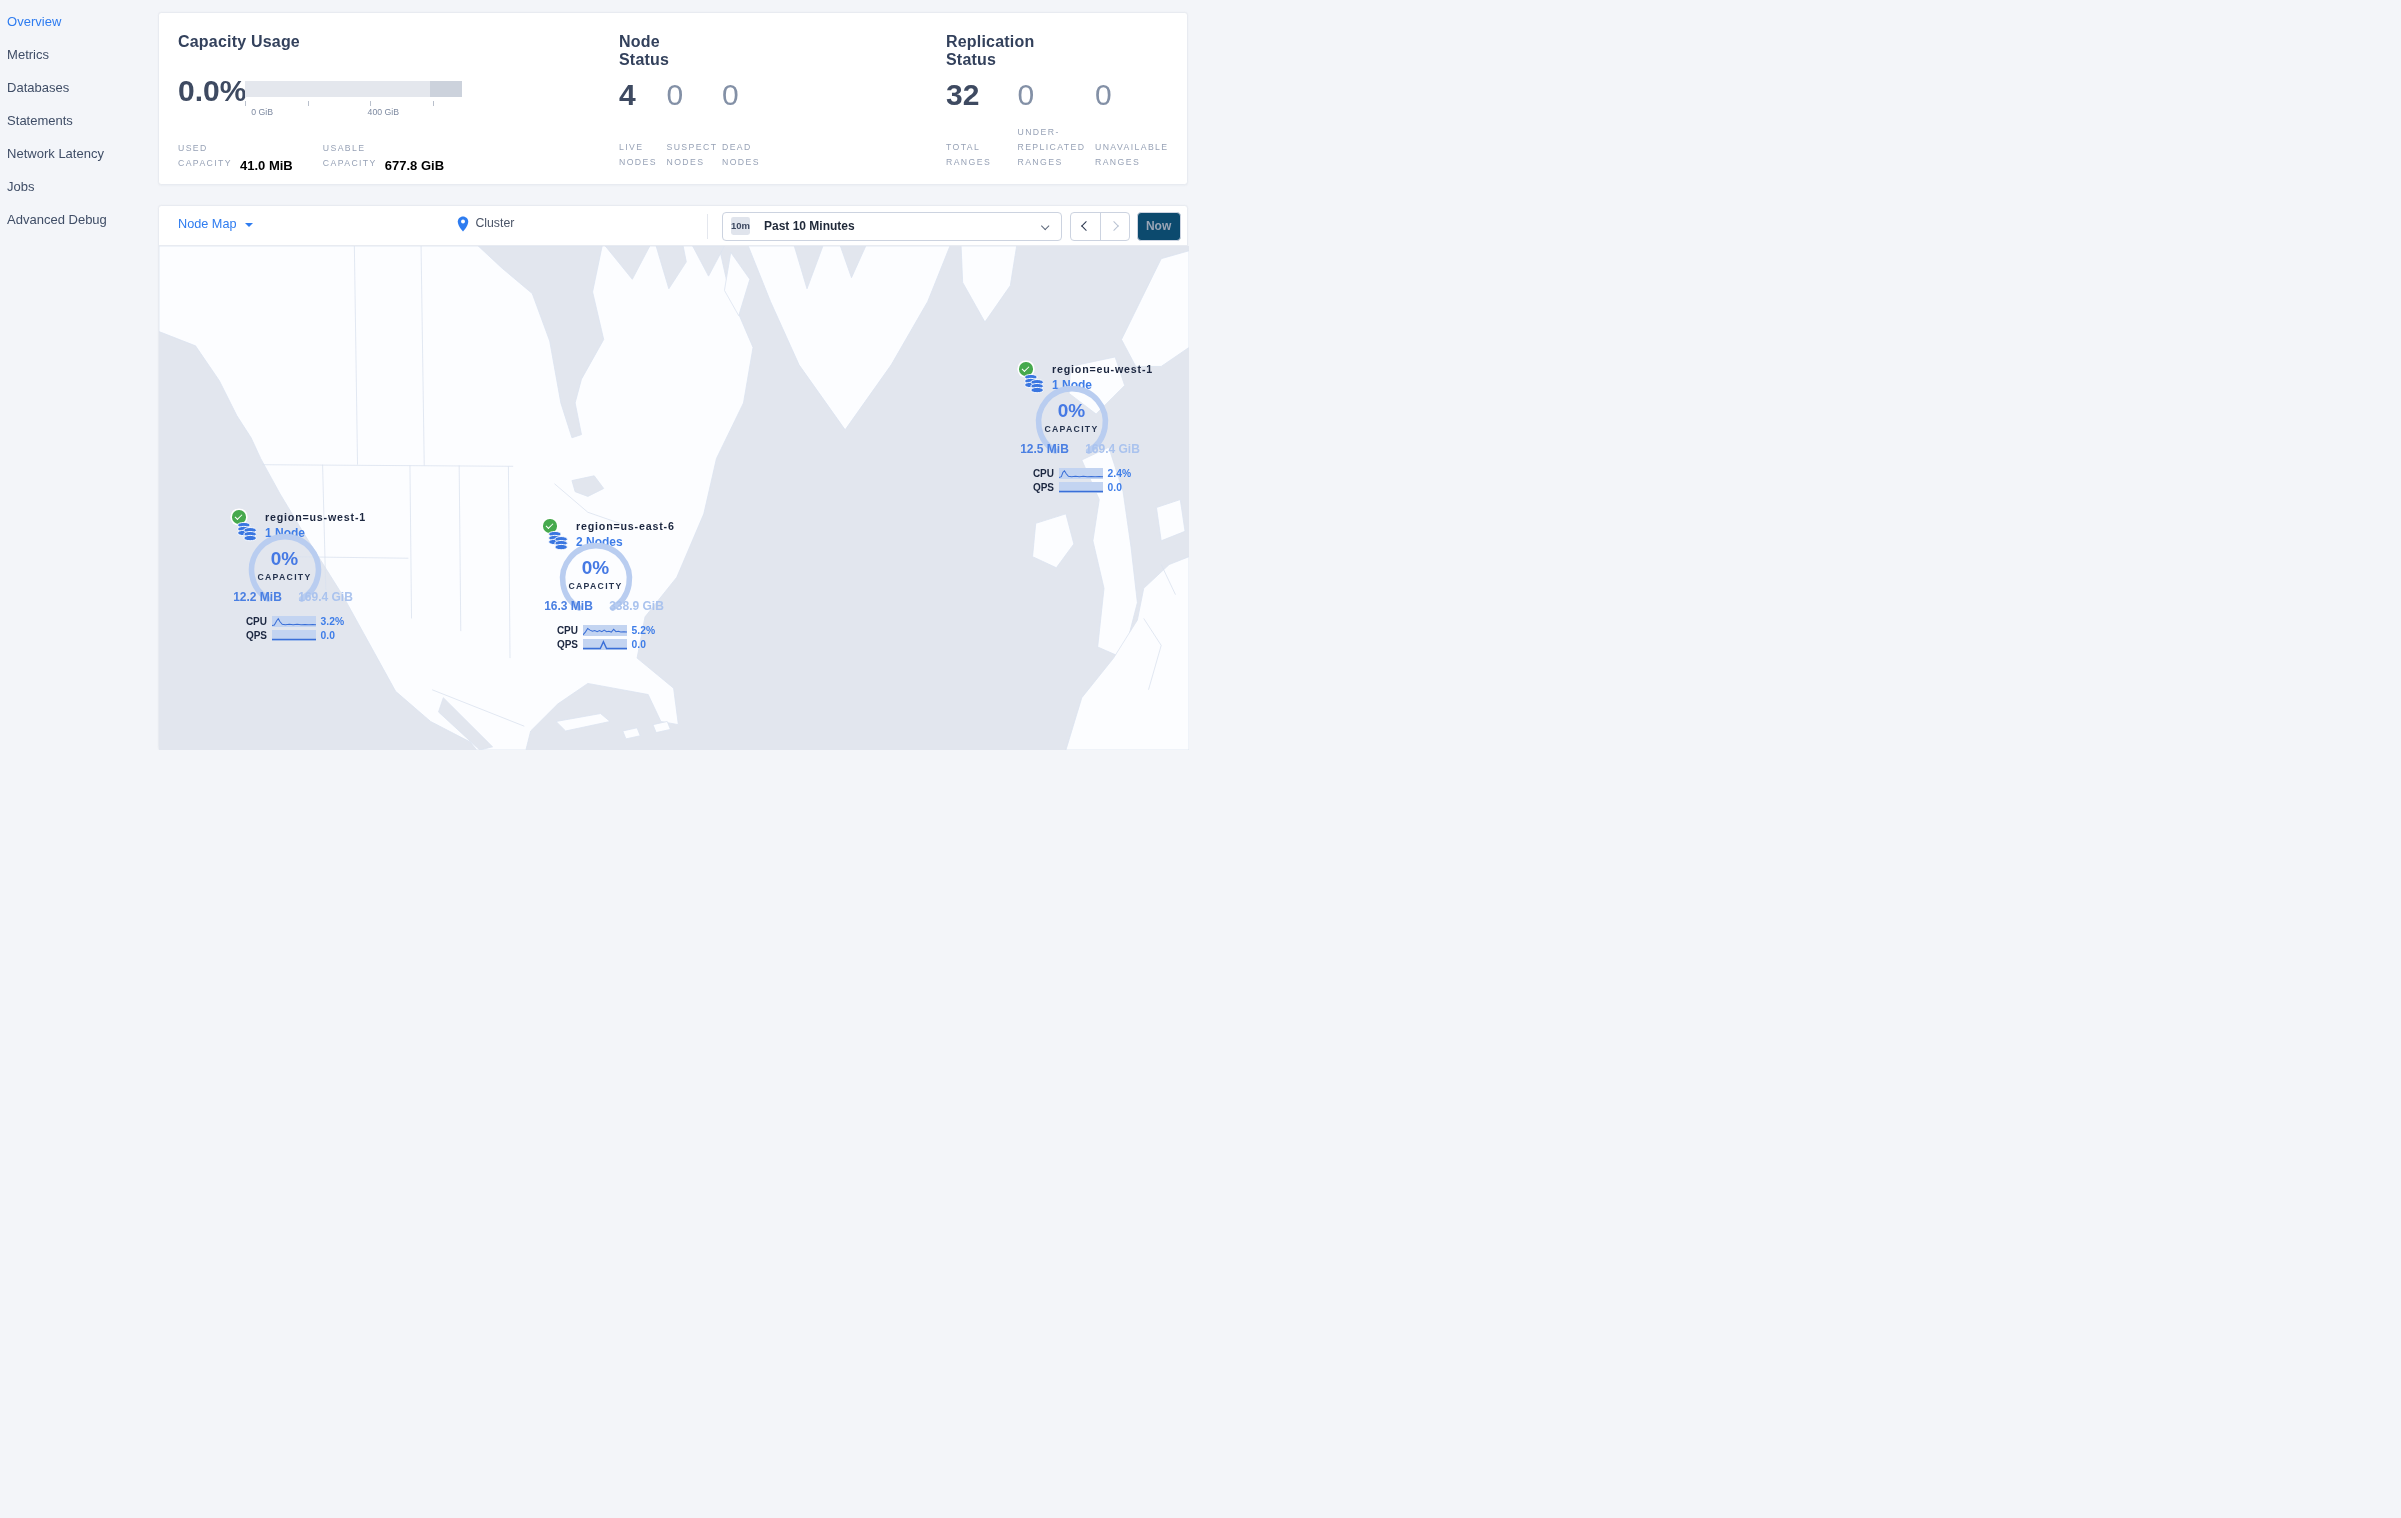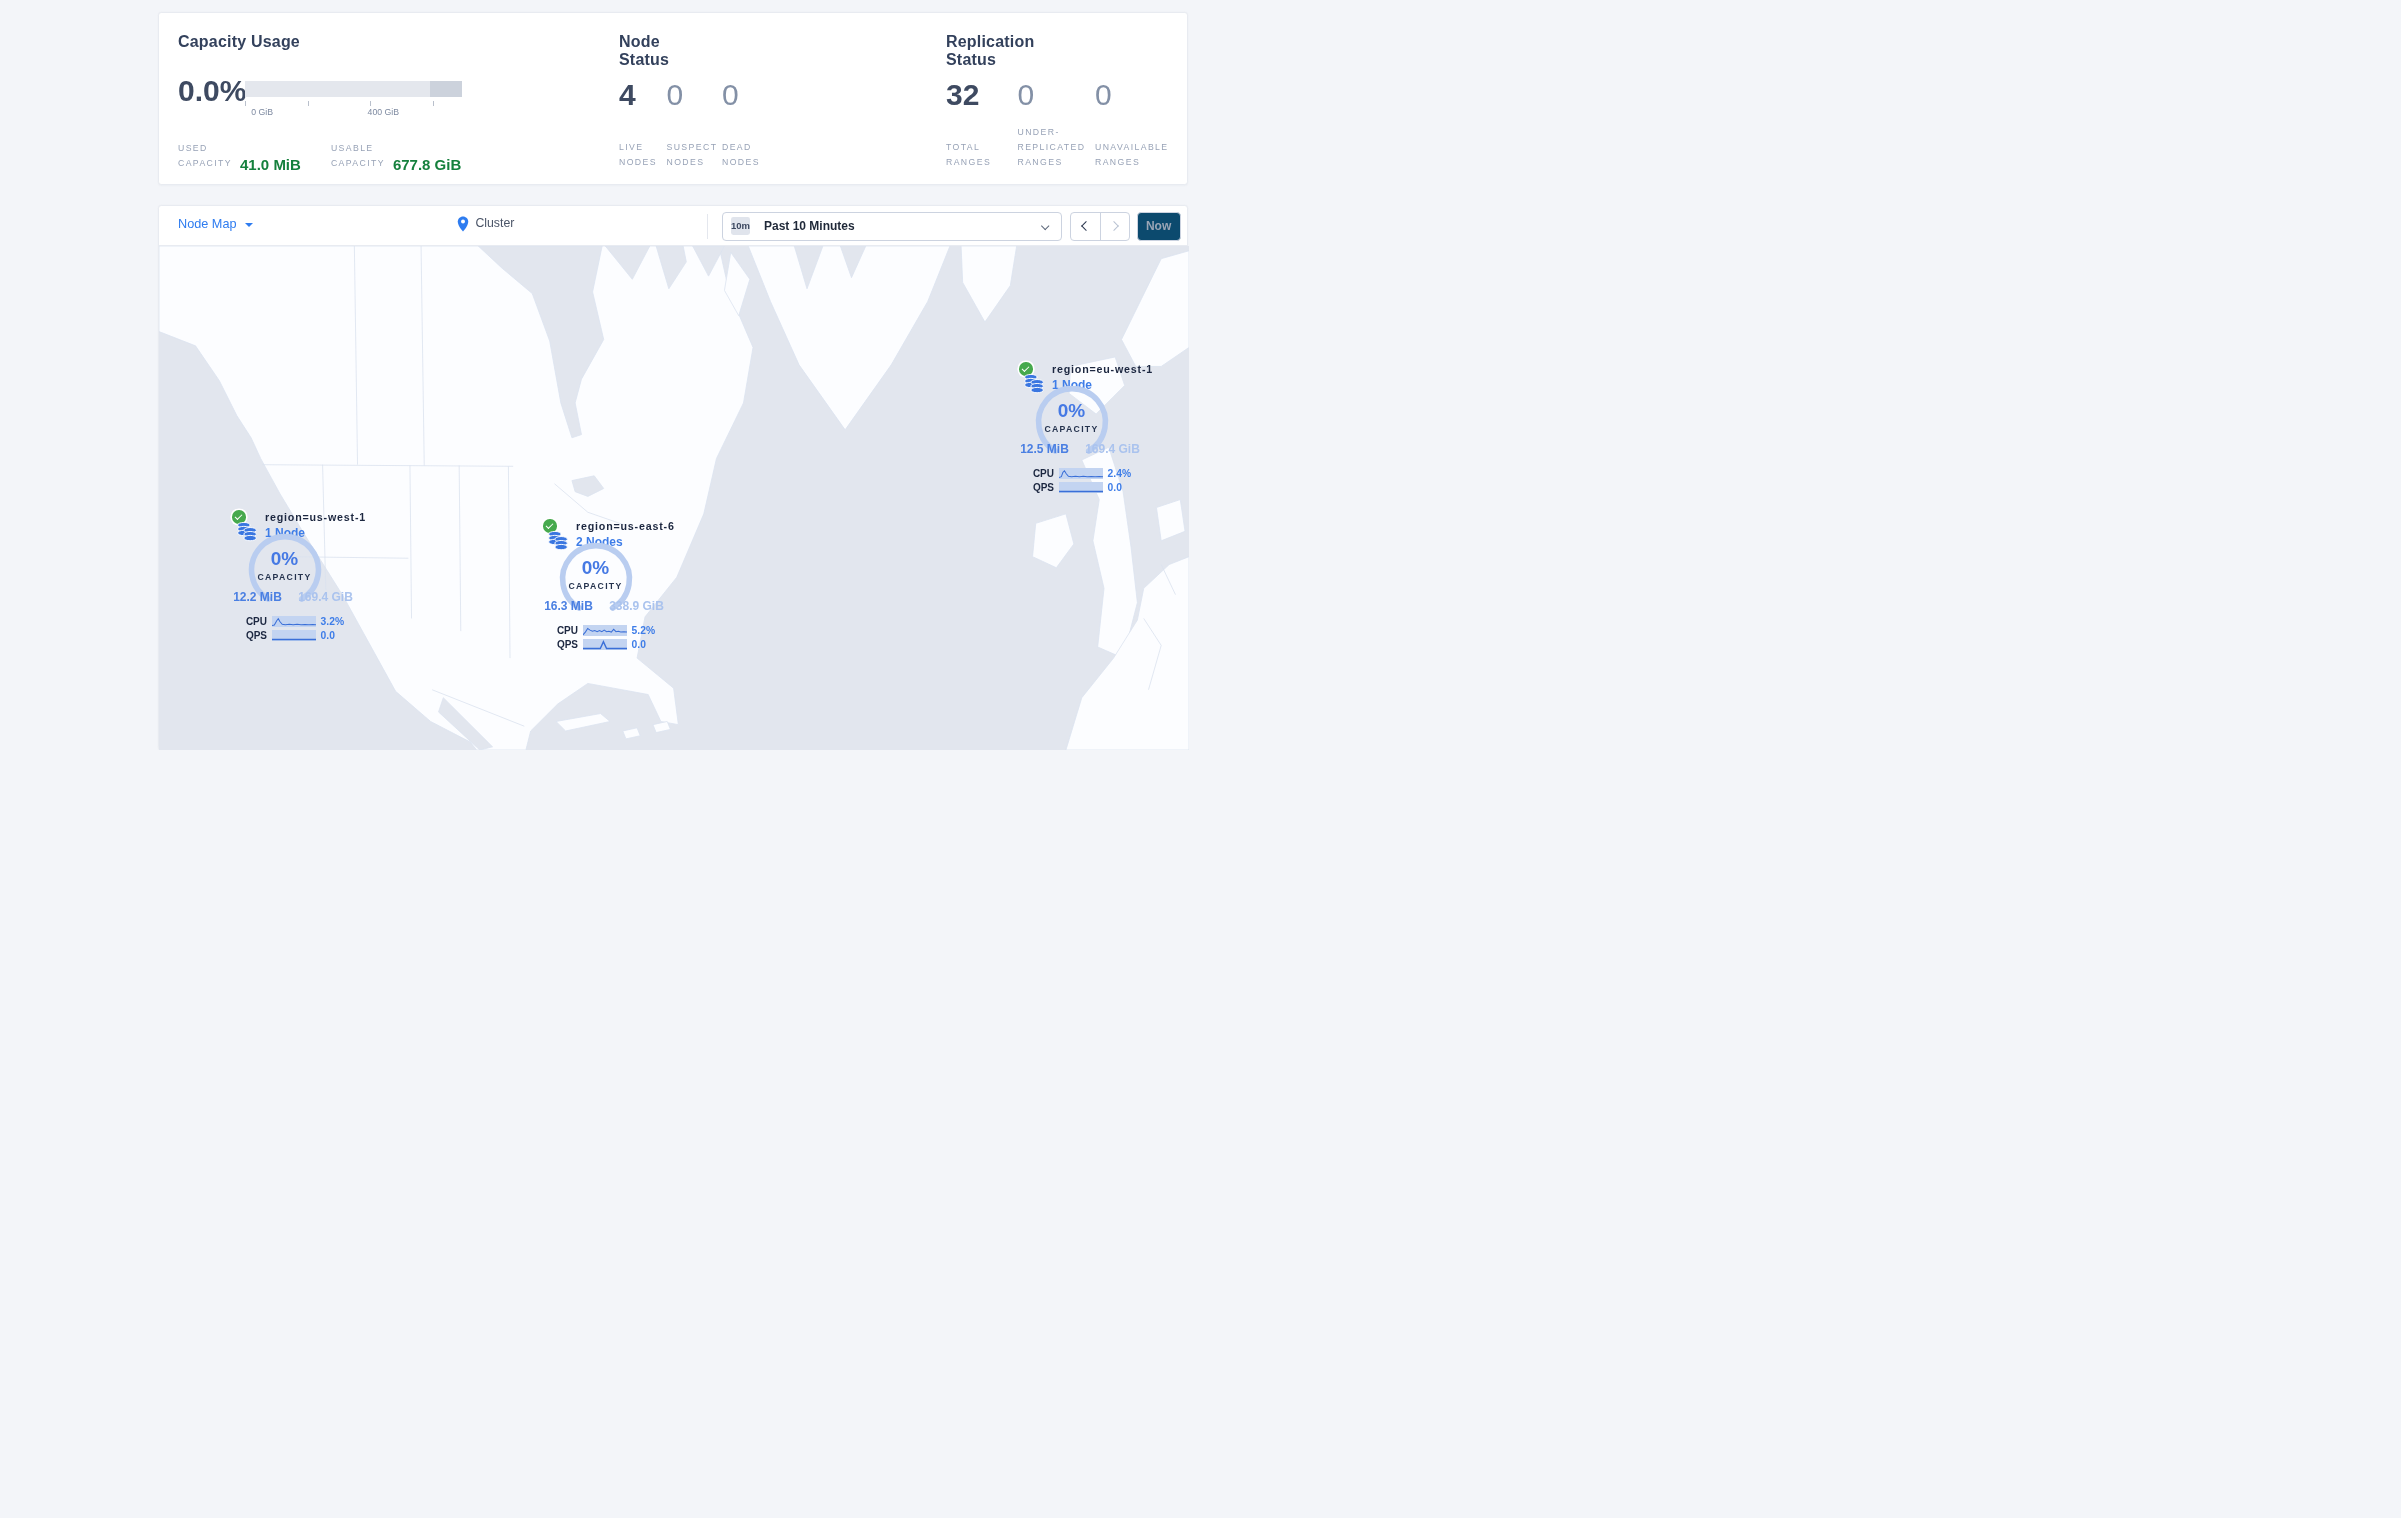--- a/index.html
+++ b/index.html
@@ -24,21 +24,21 @@
 
   
   #sec-capacity { position:absolute; left:19px; top:0; width:433px; height:173px; }
   .cap-pct { position:absolute; left:0; top:60px; }
   .cap-barwrap { position:absolute; left:67px; top:68px; width:217px; }
   .cap-bar { position:relative; width:217px; height:16px; background:#e4e7ed; }
   .cap-bar-dark { position:absolute; left:185px; top:0; width:32px; height:16px; background:#ccd2dc; }
   .cap-tick { position:absolute; top:20px; width:0.8px; height:4.8px; background:#b9c0cc; }
   .cap-ticklabel { position:absolute; top:26px; width:56px; text-align:right; font-size:8.7px; color:#7d89a0; }
   .cap-stats { position:absolute; left:0; top:128px; display:flex; align-items:flex-end; }
-  .cap-stat-value { font-size:15px; font-weight:700; color:#15803d; margin-left:8px; position:relative; top:1.6px; white-space:nowrap; }
+  .cap-stat-value { font-size:13px; font-weight:700; color:#000000; margin-left:8px; position:relative; top:1.6px; white-space:nowrap; }
 
   
   #sec-nodes { position:absolute; left:460px; top:0; height:173px; }
   #sec-repl  { position:absolute; left:787px; top:0; height:173px; }
   .stat-cols { position:absolute; top:64px; display:flex; gap:9.5px; }
   .stat-col { position:relative; height:93px; }
   .stat-label { position:absolute; bottom:0; left:0; white-space:nowrap; }
 
   
   #toolbar { position:absolute; left:0; top:0; width:100%; height:40px; border-bottom:0.8px solid #e8ebf1; }
@@ -85,20 +85,29 @@
   .sparkband { width:44px; height:11px; background:#c3d4f1; }
   .sparkband svg { display:block; }
 
   .bottom-strip { position:absolute; left:0; bottom:0; width:100%; height:9.5px; background:#f3f5f9; }
 </style>
 </head>
 <body>
 
 <div id="page">
 
+  <nav id="sidebar">
+    <div class="side-item active">Overview</div>
+    <div class="side-item">Metrics</div>
+    <div class="side-item">Databases</div>
+    <div class="side-item">Statements</div>
+    <div class="side-item">Network Latency</div>
+    <div class="side-item">Jobs</div>
+    <div class="side-item">Advanced Debug</div>
+  </nav>
 
   <section class="card" id="card-summary">
 
     <div id="sec-capacity">
       <h2 class="sec-title">Capacity Usage</h2>
       <div class="bignum cap-pct">0.0%</div>
       <div class="cap-barwrap">
         <div class="cap-bar">
           <div class="cap-bar-dark"></div>
         </div>

